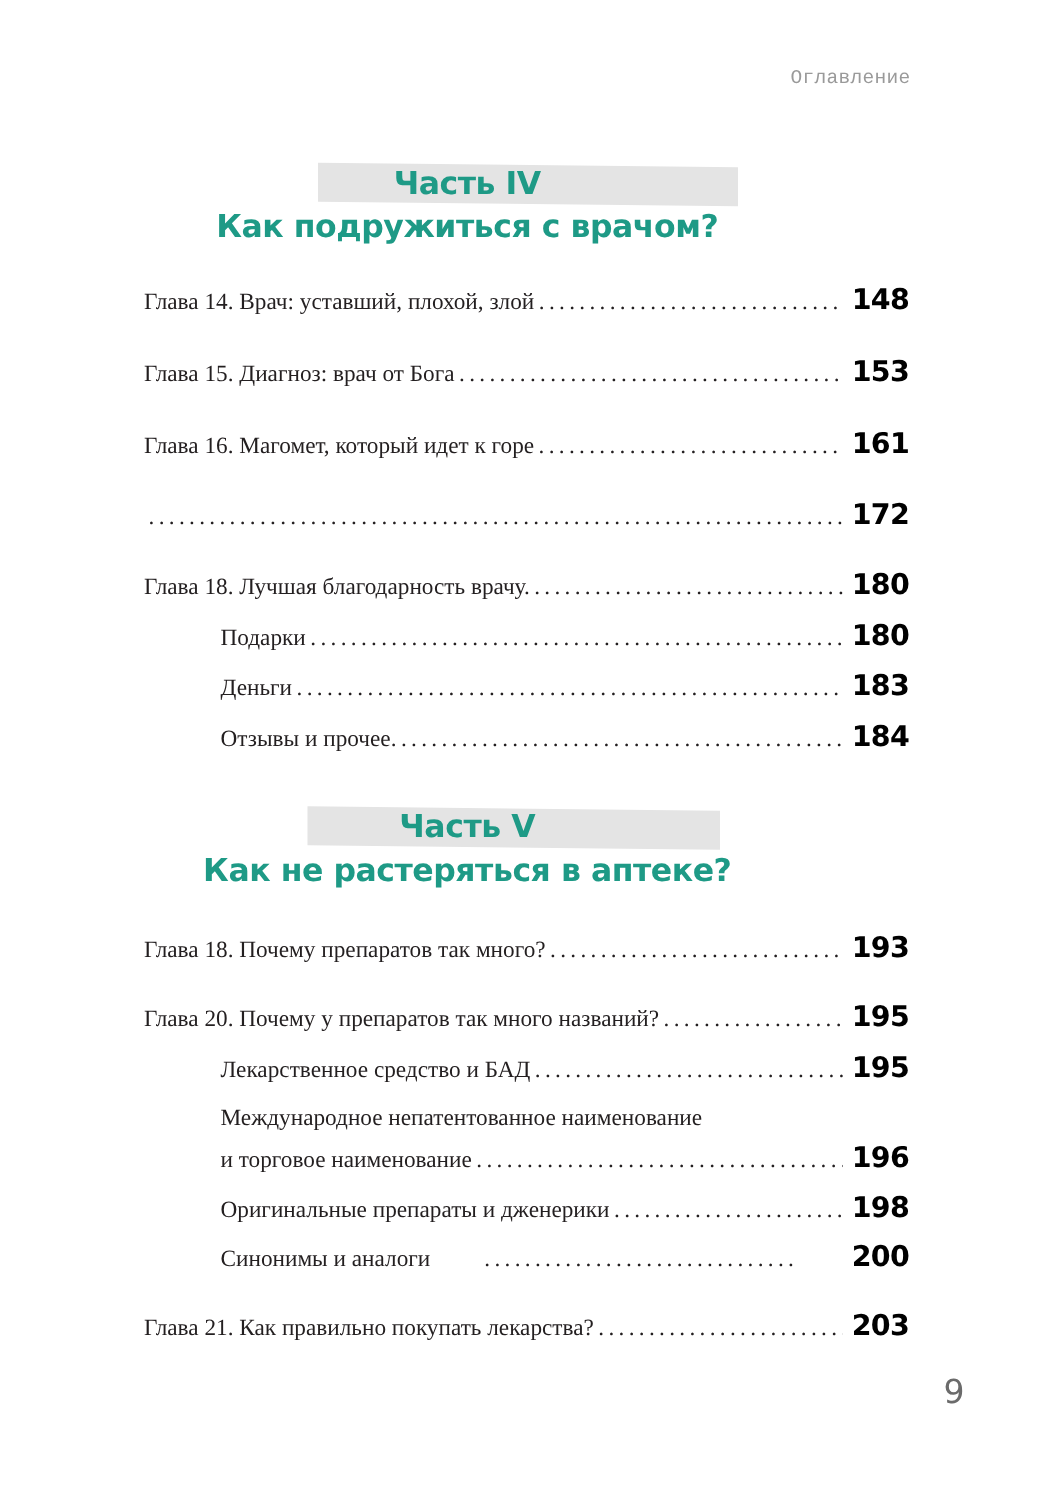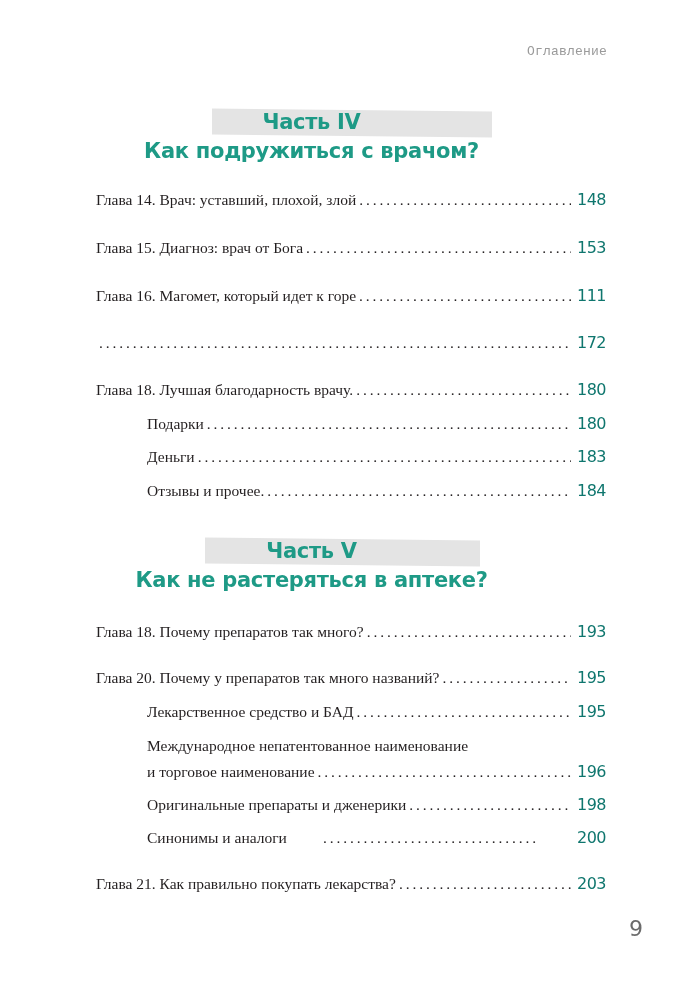--- a/index.html
+++ b/index.html
@@ -6,21 +6,21 @@
     body { width: 691px; height: 1001px; position: relative; overflow: hidden; font-family: "Liberation Serif", serif; color: #231f20; }
     .running-head { position: absolute; top: 44px; right: 84px; font-family: "Liberation Mono", monospace; font-size: 13px; color: #9a9a9a; letter-spacing: 0.2px; }
     .part { position: absolute; left: 0; width: 623px; text-align: center; }
     .part .banner { position: absolute; background: #e4e4e4; }
     .part .title { position: relative; font-family: "DejaVu Sans", sans-serif; font-weight: bold; color: #1e9a86; font-size: 21px; line-height: 29px; letter-spacing: -0.3px; }
     .entry { position: absolute; left: 96px; width: 510px; display: flex; align-items: baseline; font-size: 15.5px; white-space: nowrap; }
     .entry.sub { left: 147px; width: 459px; }
     .entry .label { flex: 0 0 auto; }
     .entry .leader { flex: 1 1 auto; overflow: hidden; color: #231f20; margin: 0 6px 0 3px; letter-spacing: 3.1px; }
     .entry .leader::before { content: ". . . . . . . . . . . . . . . . . . . . . . . . . . . . . . . . . . . . . . . . . . . . . . . . . . . . . . . . . . . . . . . . . . . . . . . . . . . . . . . ."; letter-spacing: 0; word-spacing: -1px; }
-    .entry .page { flex: 0 0 auto; font-family: "DejaVu Sans", sans-serif; font-weight: 400; font-size: 16px; color: #0f766e; line-height: 20px; letter-spacing: -0.5px; }
+    .entry .page { flex: 0 0 auto; font-family: "DejaVu Sans", sans-serif; font-weight: 700; font-size: 19px; color: #000000; line-height: 20px; letter-spacing: -0.5px; }
     .plain-line { position: absolute; left: 147px; font-size: 15.5px; }
     .folio { position: absolute; right: 48px; top: 916px; font-family: "DejaVu Sans", sans-serif; font-size: 22px; color: #6b6b6b; }
   </style>
 </head>
 <body>
 
 <div class="running-head">Оглавление</div>
 
 <div class="part" style="top:108px;">
   <div class="banner" style="left:212px; top:2px; width:280px; height:26px; transform: skewY(0.6deg);"></div>
@@ -34,21 +34,21 @@
   <span class="page">148</span>
 </div>
 <div class="entry" style="top:238px;">
   <span class="label">Глава 15. Диагноз: врач от Бога</span>
   <span class="leader"></span>
   <span class="page">153</span>
 </div>
 <div class="entry" style="top:286px;justify-content:space-between;">
   <span class="label">Глава 16. Магомет, который идет к горе</span>
   <span class="leader"></span>
-  <span class="page">111</span>
+  <span class="page">161</span>
 </div>
 <div class="entry" style="top:333px;">
   <span class="leader"></span>
   <span class="page">172</span>
 </div>
 <div class="entry" style="top:380px;">
   <span class="label">Глава 18. Лучшая благодарность врачу.</span>
   <span class="leader"></span>
   <span class="page">180</span>
 </div>

